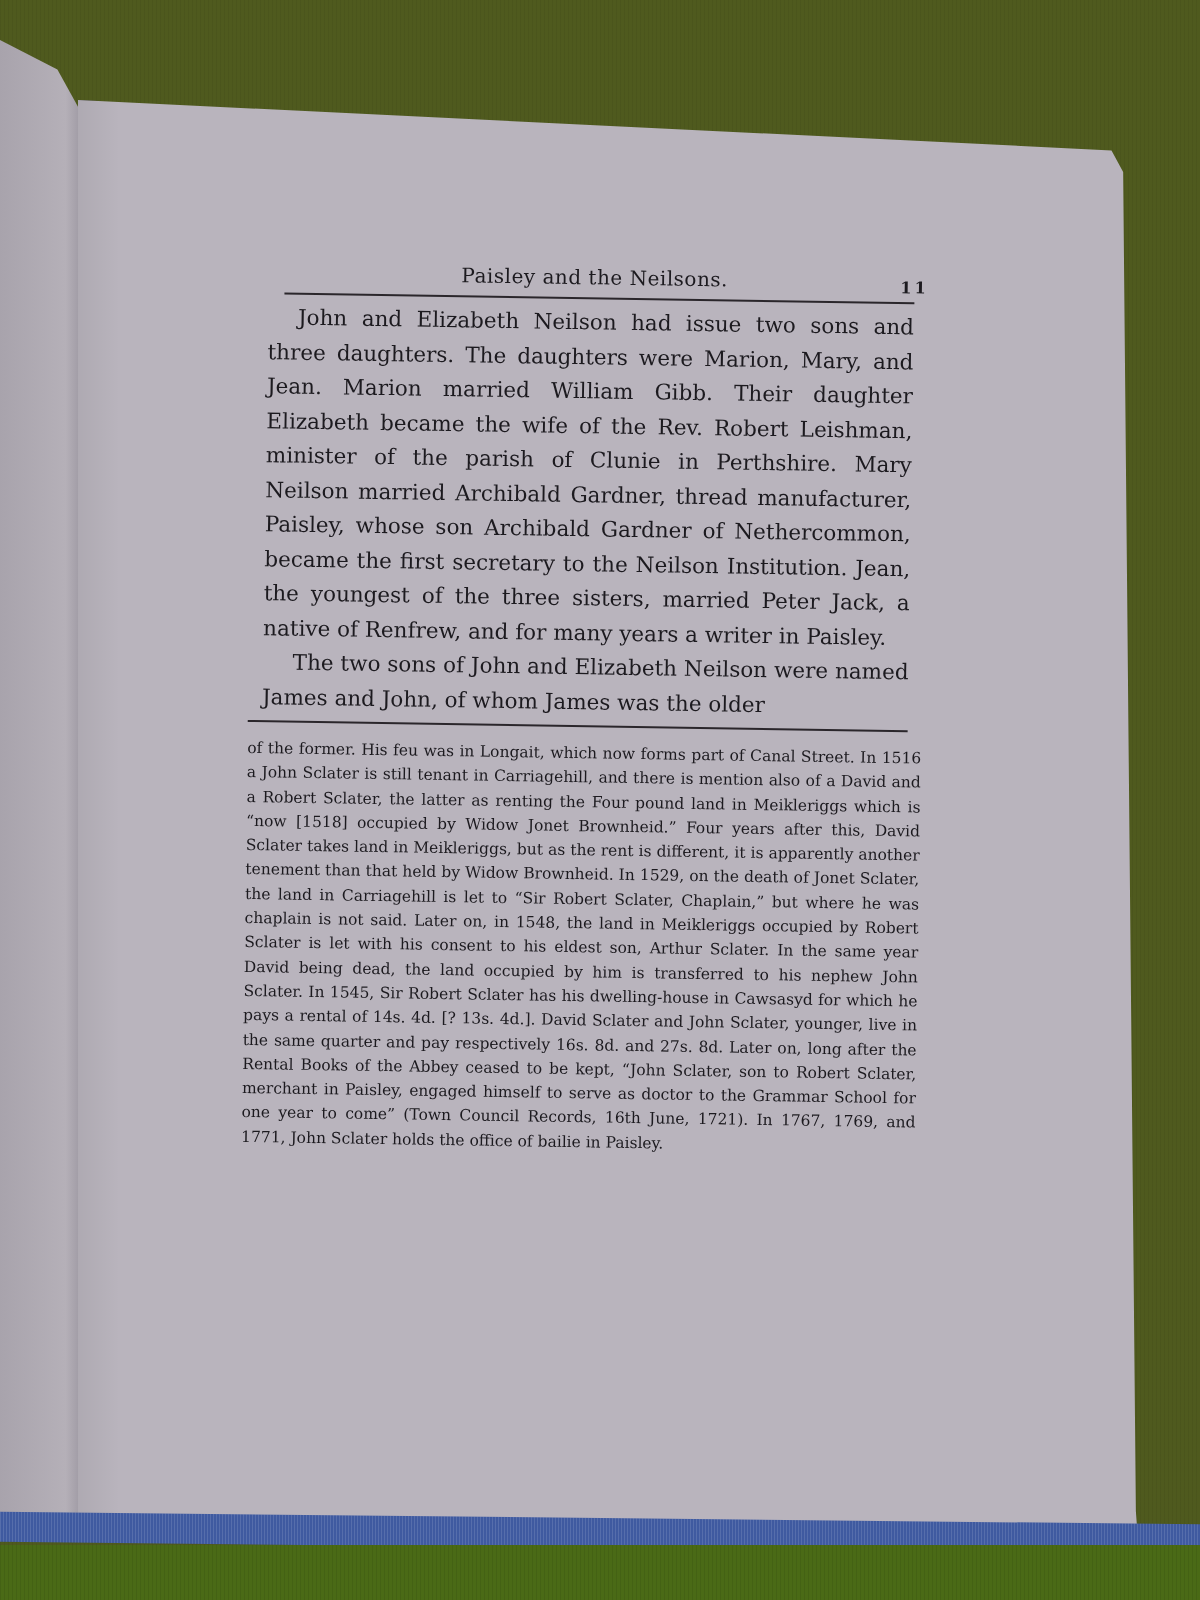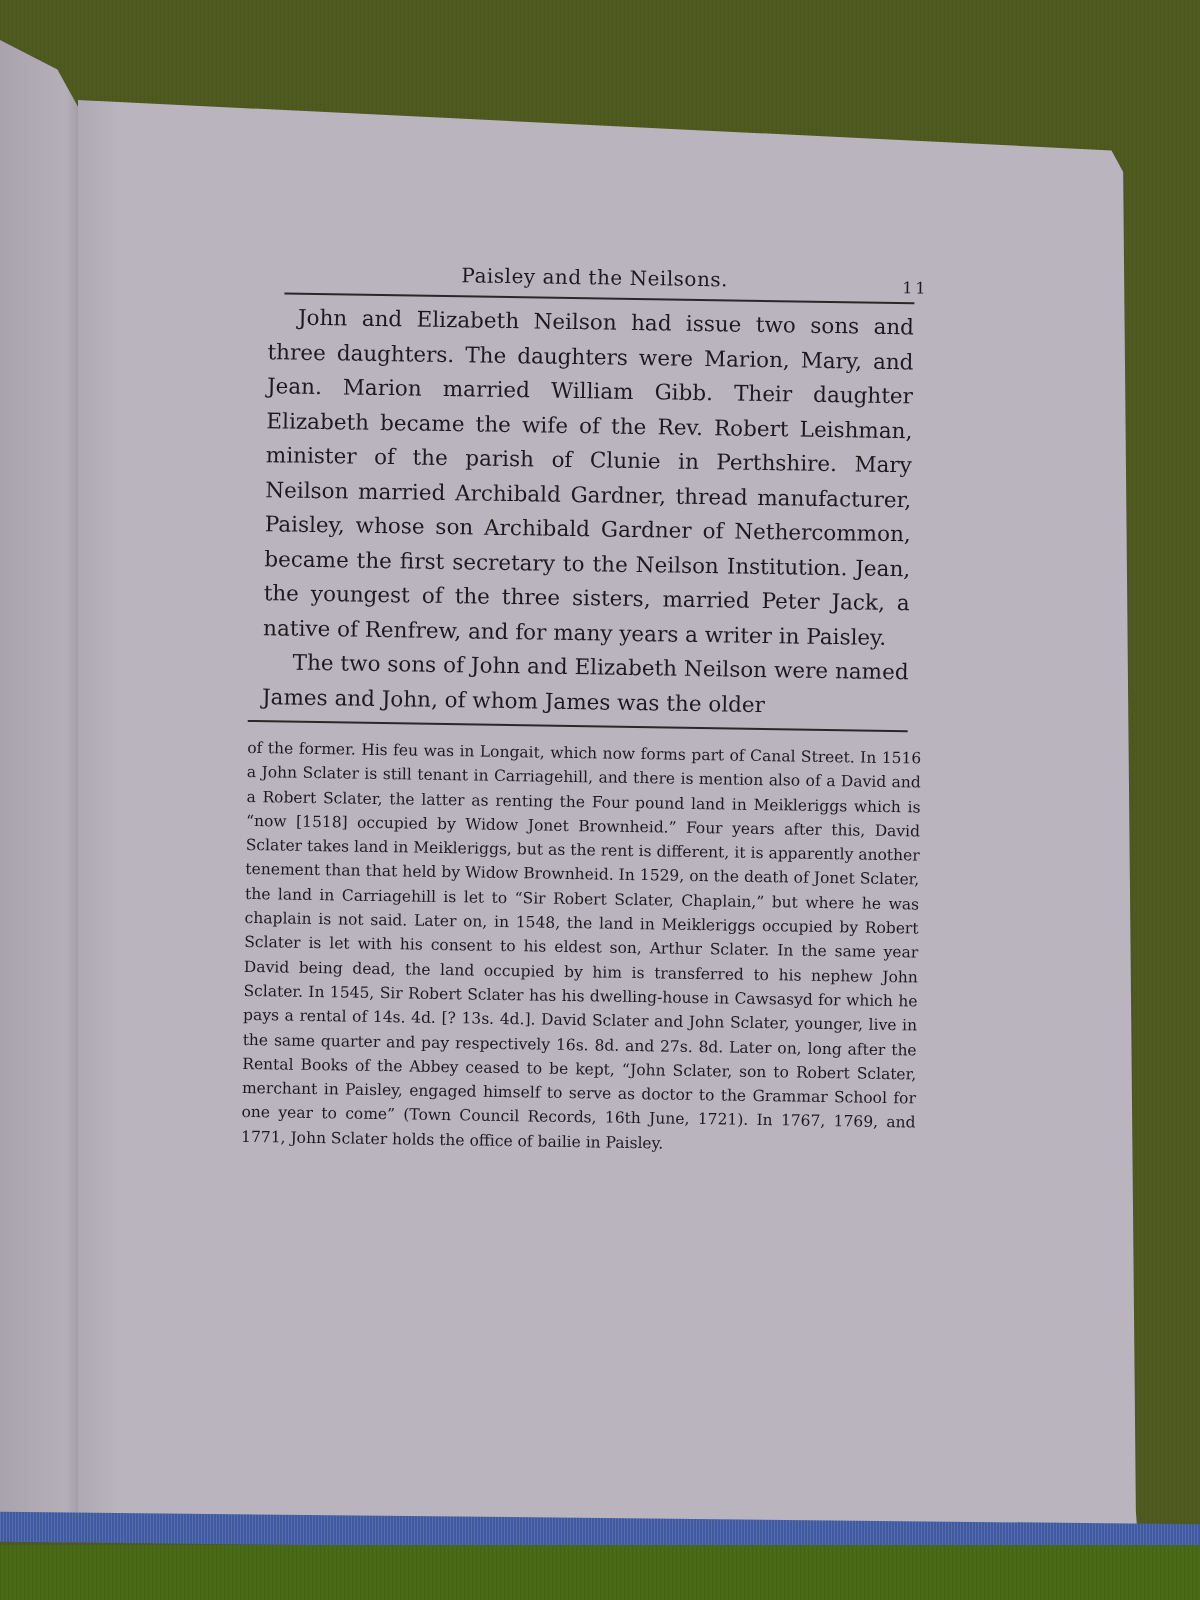--- a/index.html
+++ b/index.html
@@ -39,21 +39,21 @@
     transform-origin: top left;
   }
   .running-head {
     position:relative; height:34px;
   }
   .running-title {
     position:absolute; left:0; right:0; text-align:center;
     font-size:20px; letter-spacing:0.5px; top:2px;
   }
   .page-number {
-    position:absolute; right:6px; top:10px; font-size:16px; letter-spacing:3px;
+    position:absolute; right:6px; top:10px; font-size:16px; letter-spacing:3px;font-weight:bold;
   }
   .rule { height:2px; background:#2a262b; margin:0 20px 0 30px; }
   .rule.bottom { margin:6px 20px 14px 0; }
   .main-text {
     font-size:21.5px; line-height:34.5px; text-align:justify;
     padding: 6px 20px 0 14px;
   }
   .main-text p { margin:0; text-indent:30px; }
   .footnote {
     font-size:15.5px; line-height:24.3px; text-align:justify;

